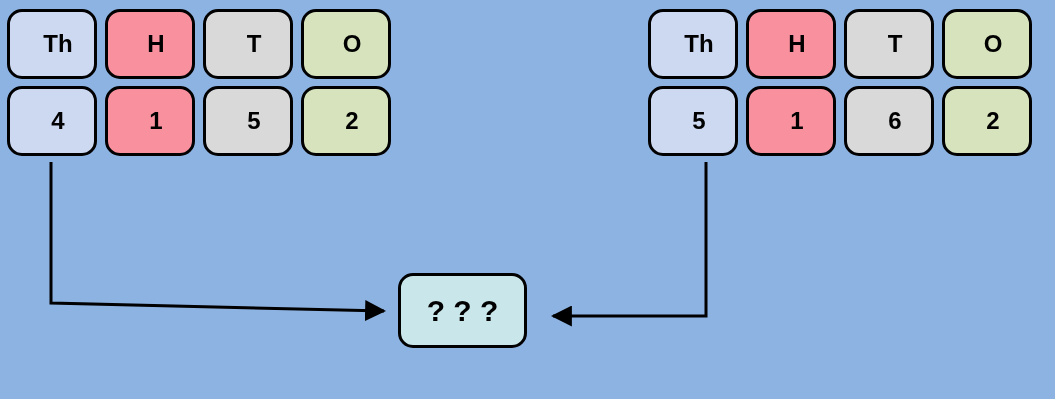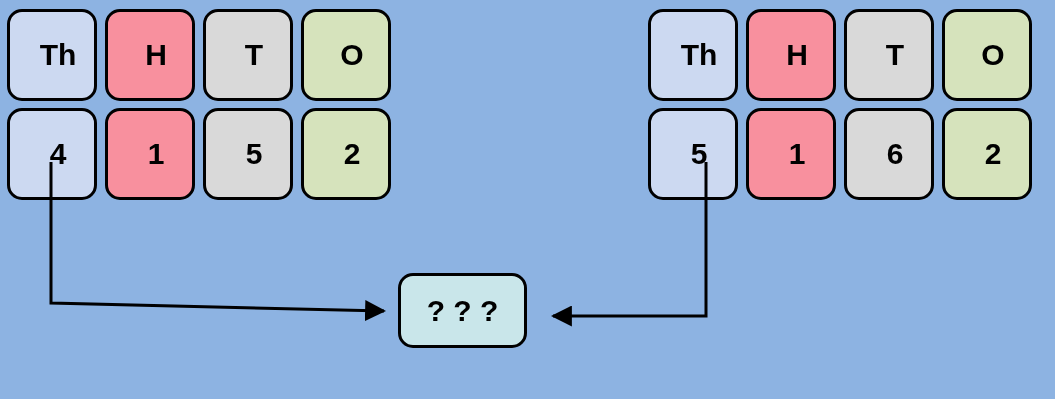--- a/index.html
+++ b/index.html
@@ -21,28 +21,28 @@
     position: absolute;
     display: grid;
     grid-template-columns: repeat(4, 90px);
     gap: 7px 8px;
   }
   .pv-group.left  { left: 7px;  top: 9px; }
   .pv-group.right { left: 648px; top: 9px; }
   .cell {
     box-sizing: border-box;
     width: 90px;
-    height: 92px;
+    height: 70px;
     border: 3px solid #000;
     border-radius: 15px;
     display: flex;
     align-items: center;
     justify-content: center;
     font-weight: bold;
-    font-size: 30px;
+    font-size: 24px;
     color: #000;
     padding-left: 12px;
   }
   .result-box {
     position: absolute;
     left: 398px; top: 273px;
     box-sizing: border-box;
     width: 129px; height: 75px;
     border: 3px solid #000;
     border-radius: 15px;

